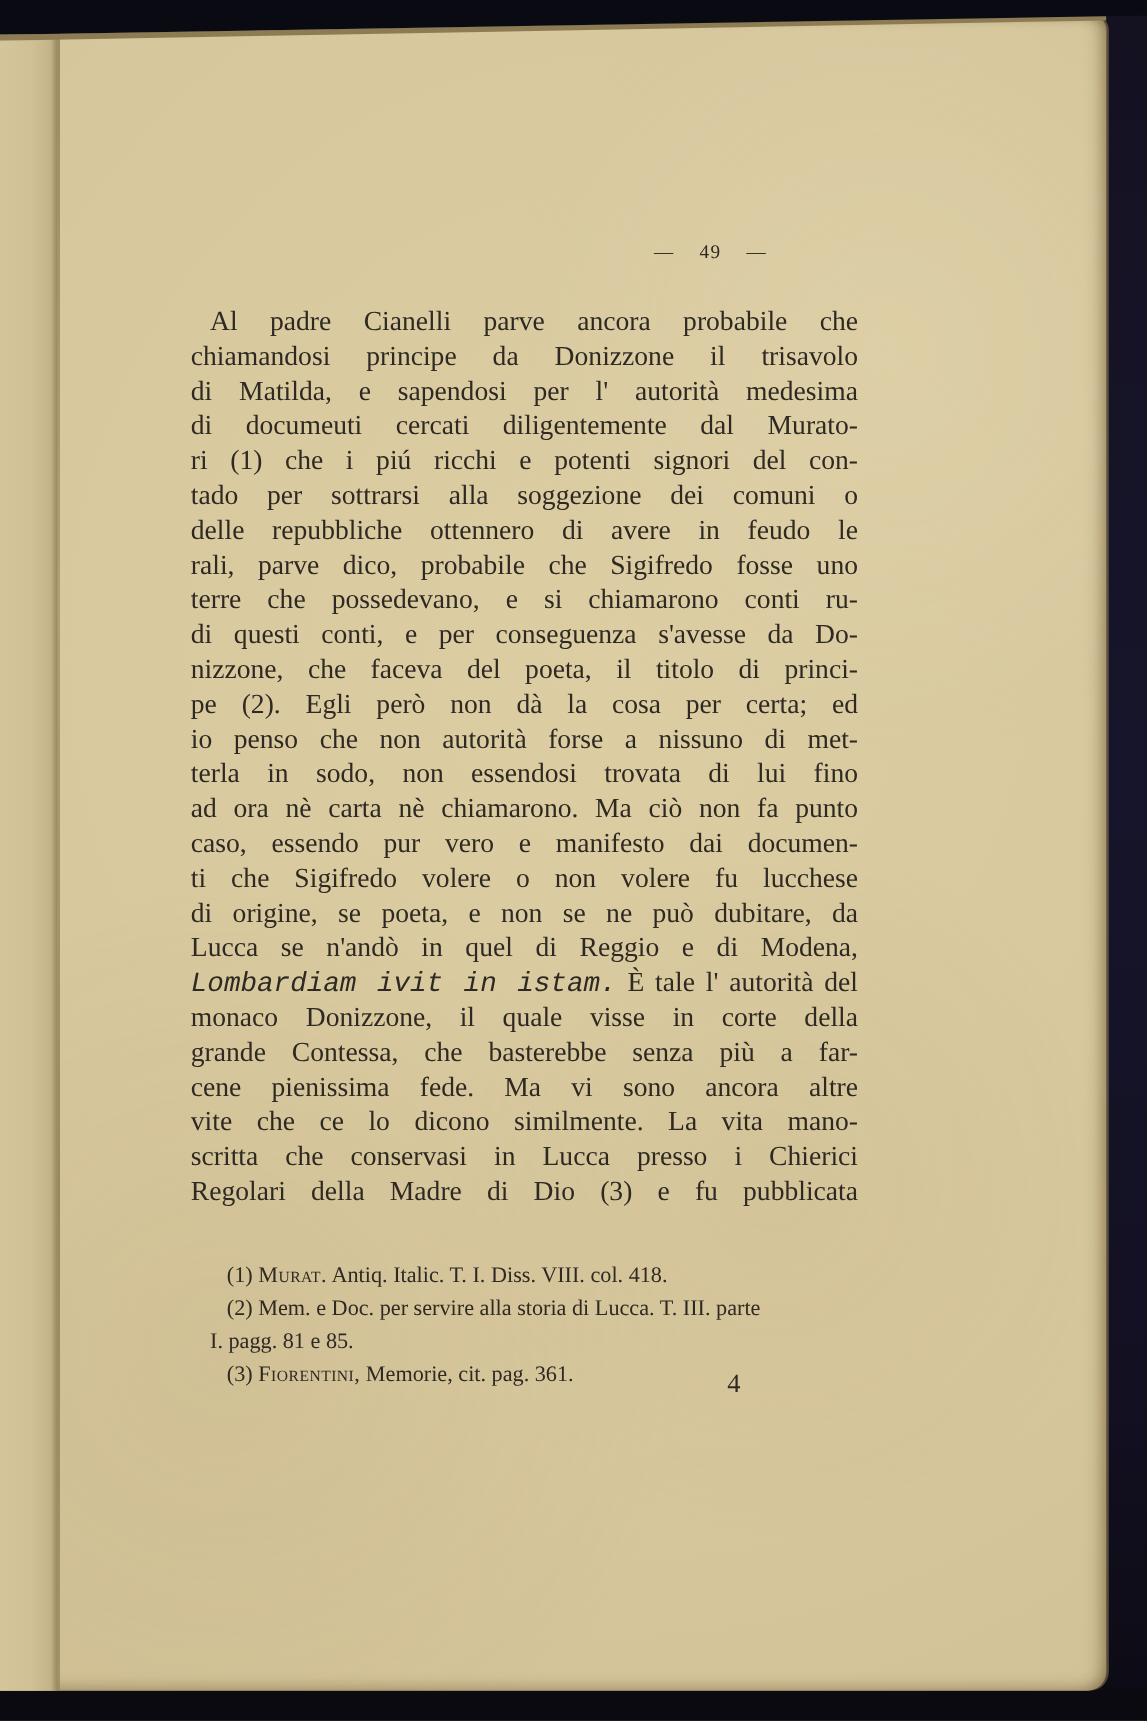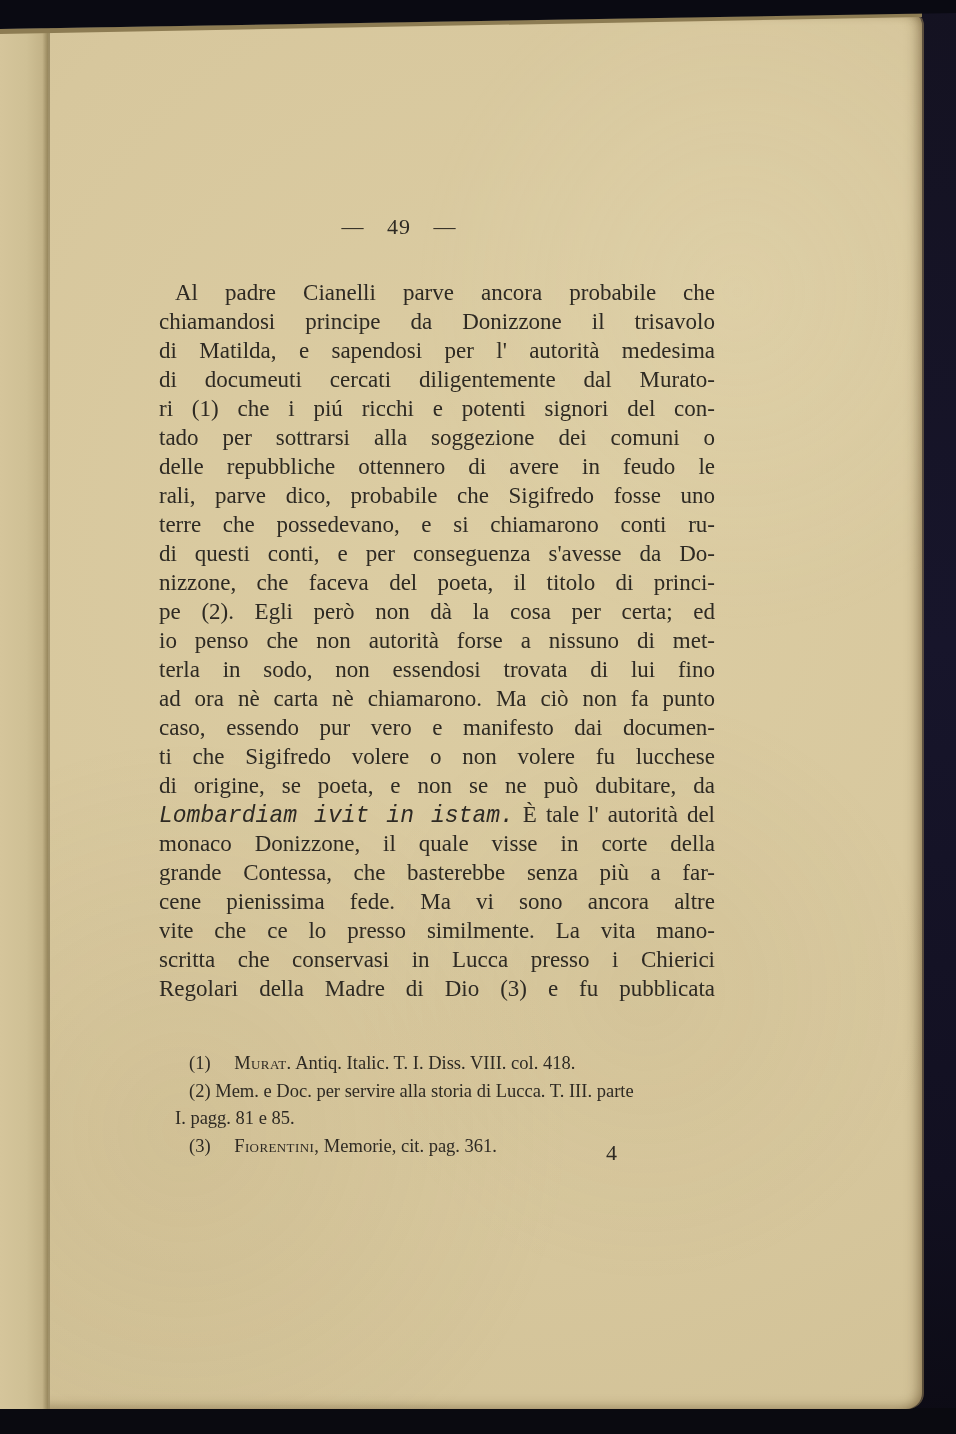--- a/index.html
+++ b/index.html
@@ -59,43 +59,43 @@
     background: #0a0a12;
     clip-path: polygon(0 0, 956px 0, 956px 13px, 0 29px);
   }
 
   
   .content {
     position: absolute; left: 159px; top: 0; width: 556px; height: 1434px;
     color: #2e2a23;
   }
   .pg-header {
-    position: absolute; top: 214px; left: 0; width: 480px;
-    text-align: center;
-    font-size: 22px; word-spacing: 16px; letter-spacing: 1px;
+    position: absolute; top: 202px; left: 0; width: 480px;
+    text-align: right;
+    font-size: 16px; word-spacing: 16px; letter-spacing: 1px;
   }
   .btext {
     position: absolute; top: 253px; left: 0; width: 556px;
     font-size: 23px; line-height: 29px;
   }
   .bline {
     text-align: justify;
     text-align-last: justify;
     height: 29px; overflow: hidden;
   }
-  .bline.first { text-indent: 16px; margin-top: 25px; }
+  .bline.first { text-indent: 16px; }
   .lat { font-style: italic; font-family: Liberation Mono, monospace; }
 
   .fnotes {
     position: absolute; top: 1050px; left: 16px; width: 530px;
     font-size: 18.5px; line-height: 27.5px;
   }
   .fn { padding-left: 14px; }
   .fn-cont { padding-left: 0; }
-  .sc { font-variant: small-caps; letter-spacing: 0.4px; margin-left: 19px; }
+  .sc { font-variant: small-caps; letter-spacing: 0.4px; }
 
   .signature {
     position: absolute; top: 1140px; left: 447px;
     font-size: 22px;
   }
 </style>
 </head>
 <body>
 
 <div class="bottom-band"></div>
@@ -125,25 +125,26 @@
     <div class="bline">terre che possedevano, e si chiamarono conti ru-</div>
     <div class="bline">di questi conti, e per conseguenza s'avesse da Do-</div>
     <div class="bline">nizzone, che faceva del poeta, il titolo di princi-</div>
     <div class="bline">pe (2). Egli però non dà la cosa per certa; ed</div>
     <div class="bline">io penso che non autorità forse a nissuno di met-</div>
     <div class="bline">terla in sodo, non essendosi trovata di lui fino</div>
     <div class="bline">ad ora nè carta nè chiamarono. Ma ciò non fa punto</div>
     <div class="bline">caso, essendo pur vero e manifesto dai documen-</div>
     <div class="bline">ti che Sigifredo volere o non volere fu lucchese</div>
     <div class="bline">di origine, se poeta, e non se ne può dubitare, da</div>
+    <div class="bline">Lucca se n'andò in quel di Reggio e di Modena,</div>
     <div class="bline"><span class="lat">Lombardiam ivit in istam.</span> <span>È tale l' autorità del</span></div>
     <div class="bline">monaco Donizzone, il quale visse in corte della</div>
     <div class="bline">grande Contessa, che basterebbe senza più a far-</div>
     <div class="bline">cene pienissima fede. Ma vi sono ancora altre</div>
-    <div class="bline">vite che ce lo presso similmente. La vita mano-</div>
+    <div class="bline">vite che ce lo dicono similmente. La vita mano-</div>
     <div class="bline">scritta che conservasi in Lucca presso i Chierici</div>
     <div class="bline">Regolari della Madre di Dio (3) e fu pubblicata</div>
   </div>
 
   <div class="fnotes">
     <div class="fn"><span>(1)</span> <span class="sc">Murat.</span> <span>Antiq. Italic. T. I. Diss. VIII. col. 418.</span></div>
     <div class="fn"><span>(2)</span> <span>Mem. e Doc. per servire alla storia di Lucca. T. III. parte</span></div>
     <div class="fn-cont">I. pagg. 81 e 85.</div>
     <div class="fn"><span>(3)</span> <span class="sc">Fiorentini,</span> <span>Memorie, cit. pag. 361.</span></div>
   </div>

